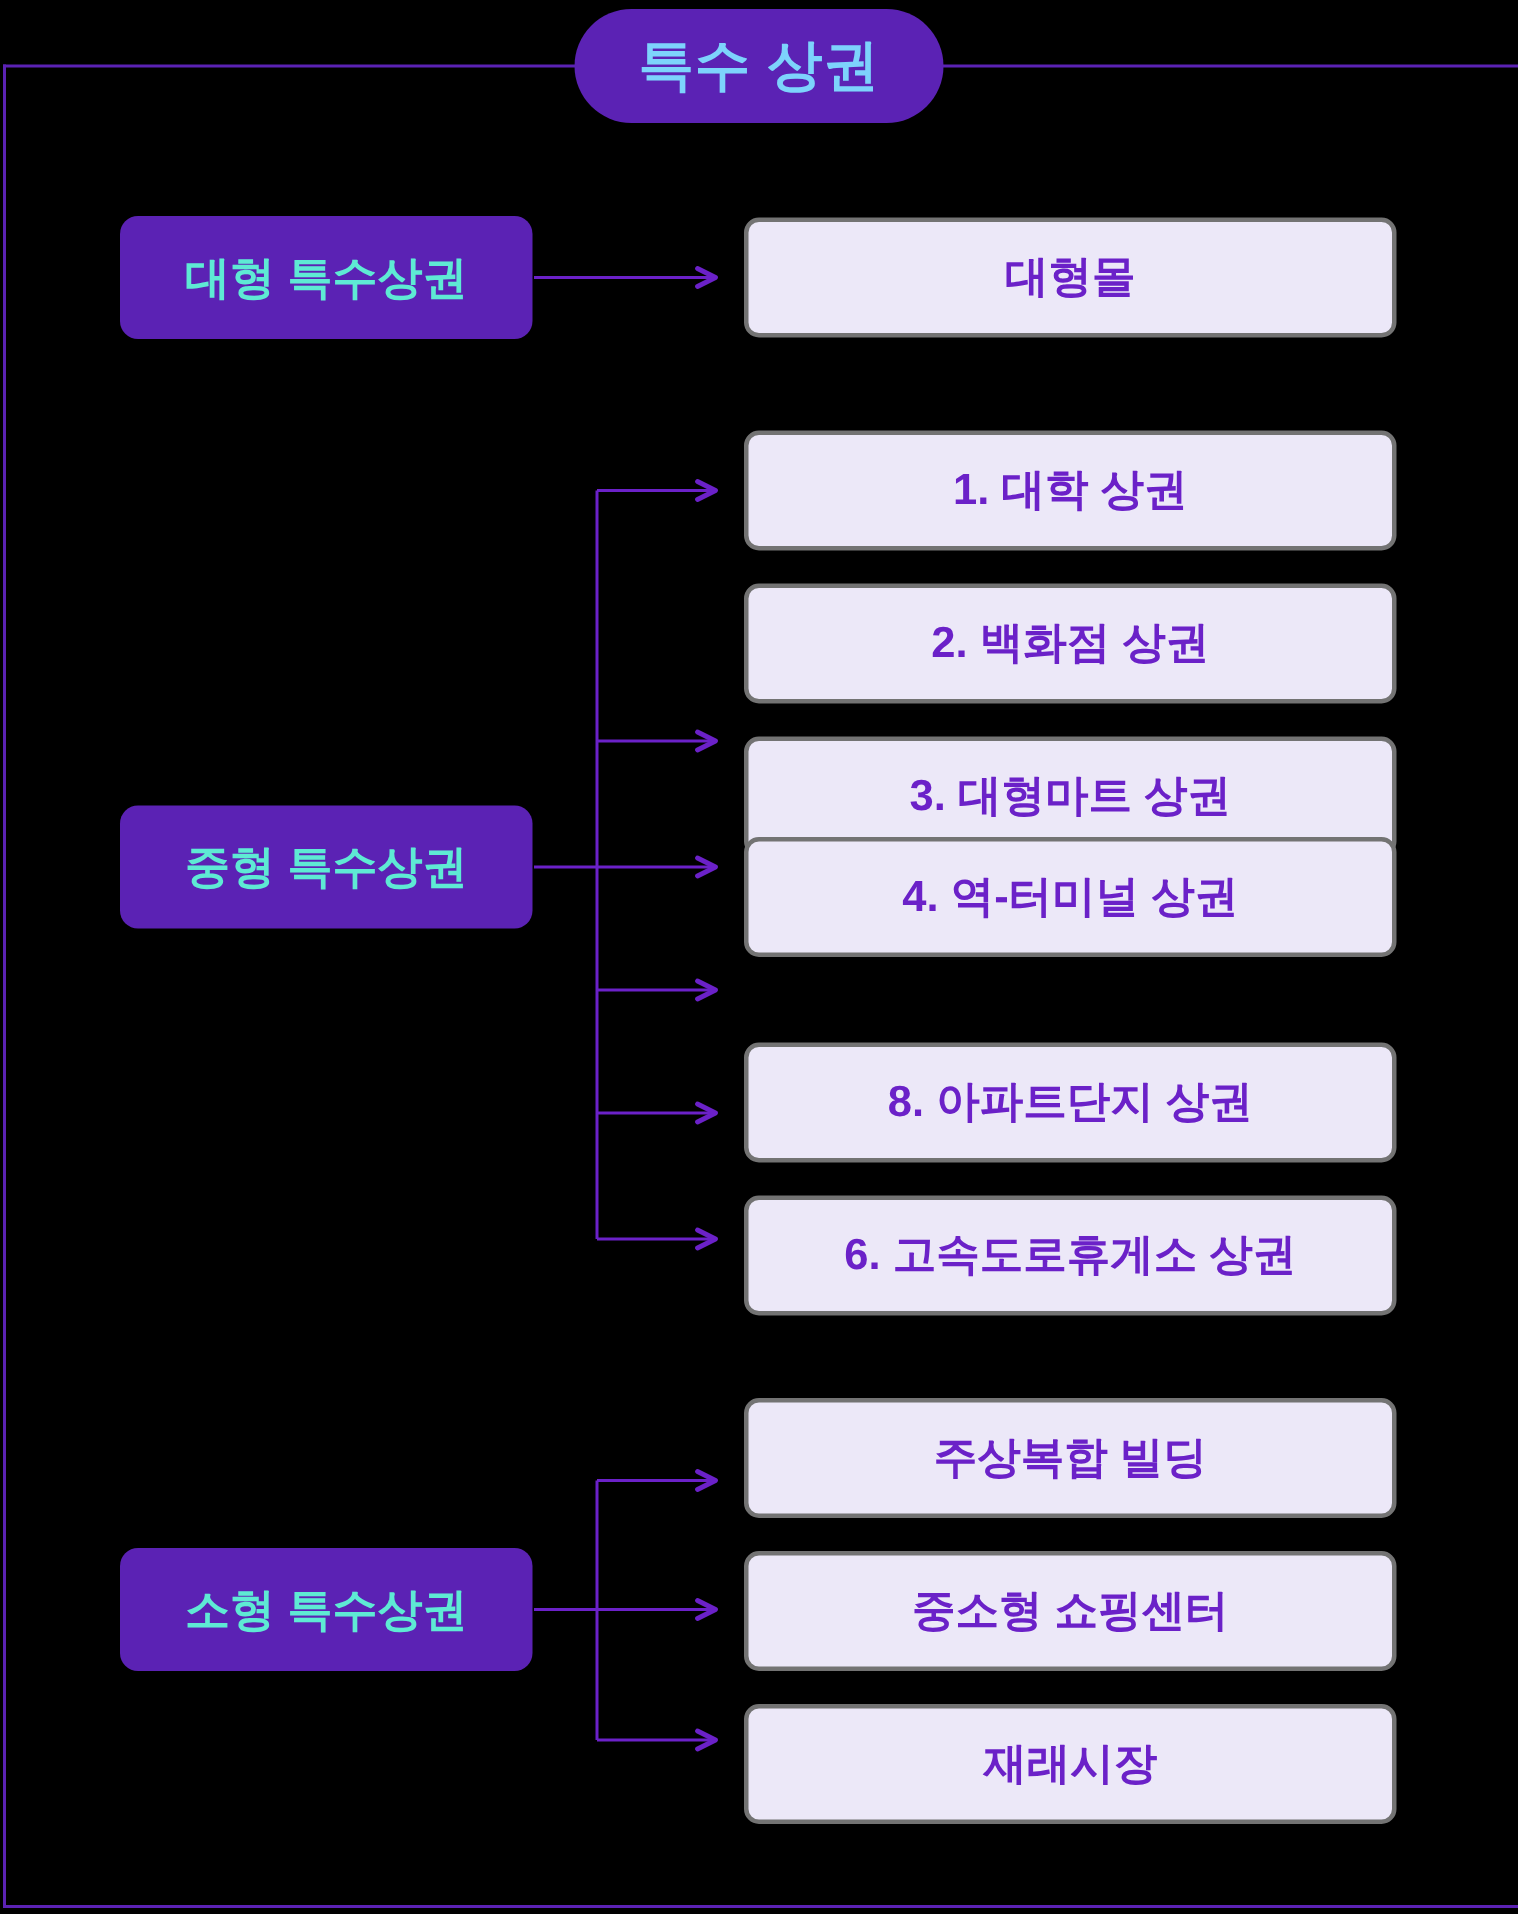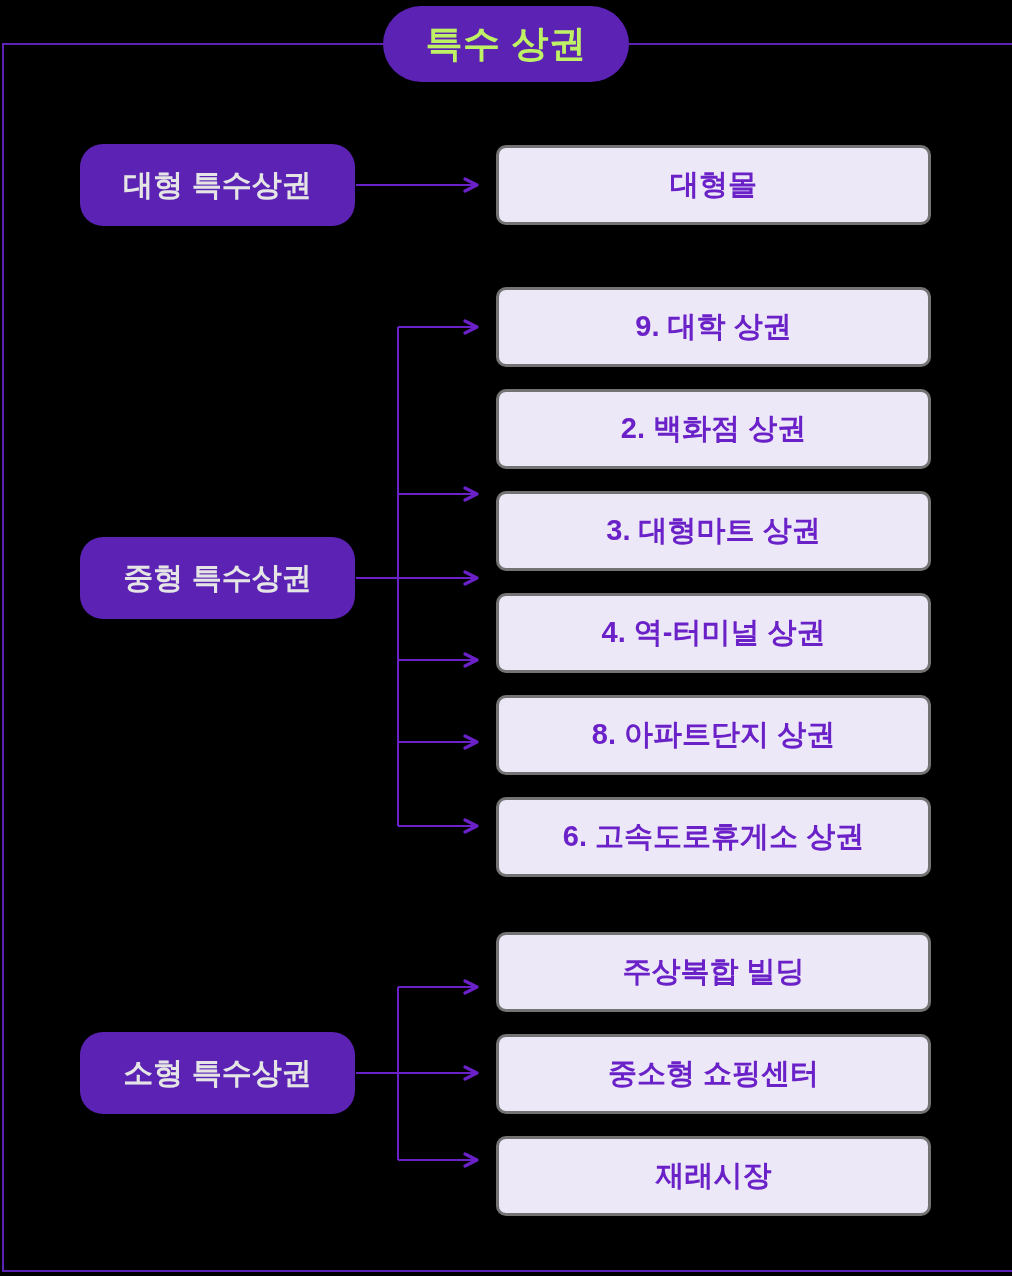--- a/index.html
+++ b/index.html
@@ -43,37 +43,37 @@
     position: absolute;
     left: 383px;
     top: 6px;
     width: 246px;
     height: 76px;
     background: #5b22b4;
     border-radius: 38px;
     display: flex;
     align-items: center;
     justify-content: center;
-    color: #bef264;
+    color: #7dd3fc;
     font-size: 37px;
     font-weight: bold;
     letter-spacing: 0.5px;
   }
   
   .cat-chip {
     position: absolute;
     left: 80px;
     width: 275px;
     height: 82px;
     background: #5b22b4;
-    border-radius: 23px;
+    border-radius: 12px;
     display: flex;
     align-items: center;
     justify-content: center;
-    color: #e5e5e5;
+    color: #5eead4;
     font-size: 30px;
     font-weight: bold;
   }
   
   .item-box {
     position: absolute;
     left: 496px;
     width: 435px;
     height: 80px;
     background: #ece8f8;
@@ -127,24 +127,24 @@
   </svg>
 
   <div class="title-pill">특수 상권</div>
 
   <div class="cat-chip" style="top:144px;">대형 특수상권</div>
   <div class="cat-chip" style="top:1032px;">소형 특수상권</div>
   <div class="cat-chip" style="top:537px;">중형 특수상권</div>
 
   <div class="item-box" style="top:145px;">대형몰</div>
 
-  <div class="item-box" style="top:287px;">9.  대학 상권</div>
+  <div class="item-box" style="top:287px;">1.  대학 상권</div>
   <div class="item-box" style="top:389px;">2.  백화점 상권</div>
   <div class="item-box" style="top:491px;">3.  대형마트 상권</div>
-  <div class="item-box" style="top:593px;text-align:center;">4.  역-터미널 상권</div>
+  <div class="item-box" style="top:558px;text-align:center;">4.  역-터미널 상권</div>
   <div class="item-box" style="top:695px;">8.  아파트단지 상권</div>
   <div class="item-box" style="top:797px;text-align:center;">6.  고속도로휴게소 상권</div>
 
   <div class="item-box" style="top:932px;">주상복합 빌딩</div>
   <div class="item-box" style="top:1034px;">중소형 쇼핑센터</div>
   <div class="item-box" style="top:1136px;">재래시장</div>
 
 </div>
 
 </body></html>

